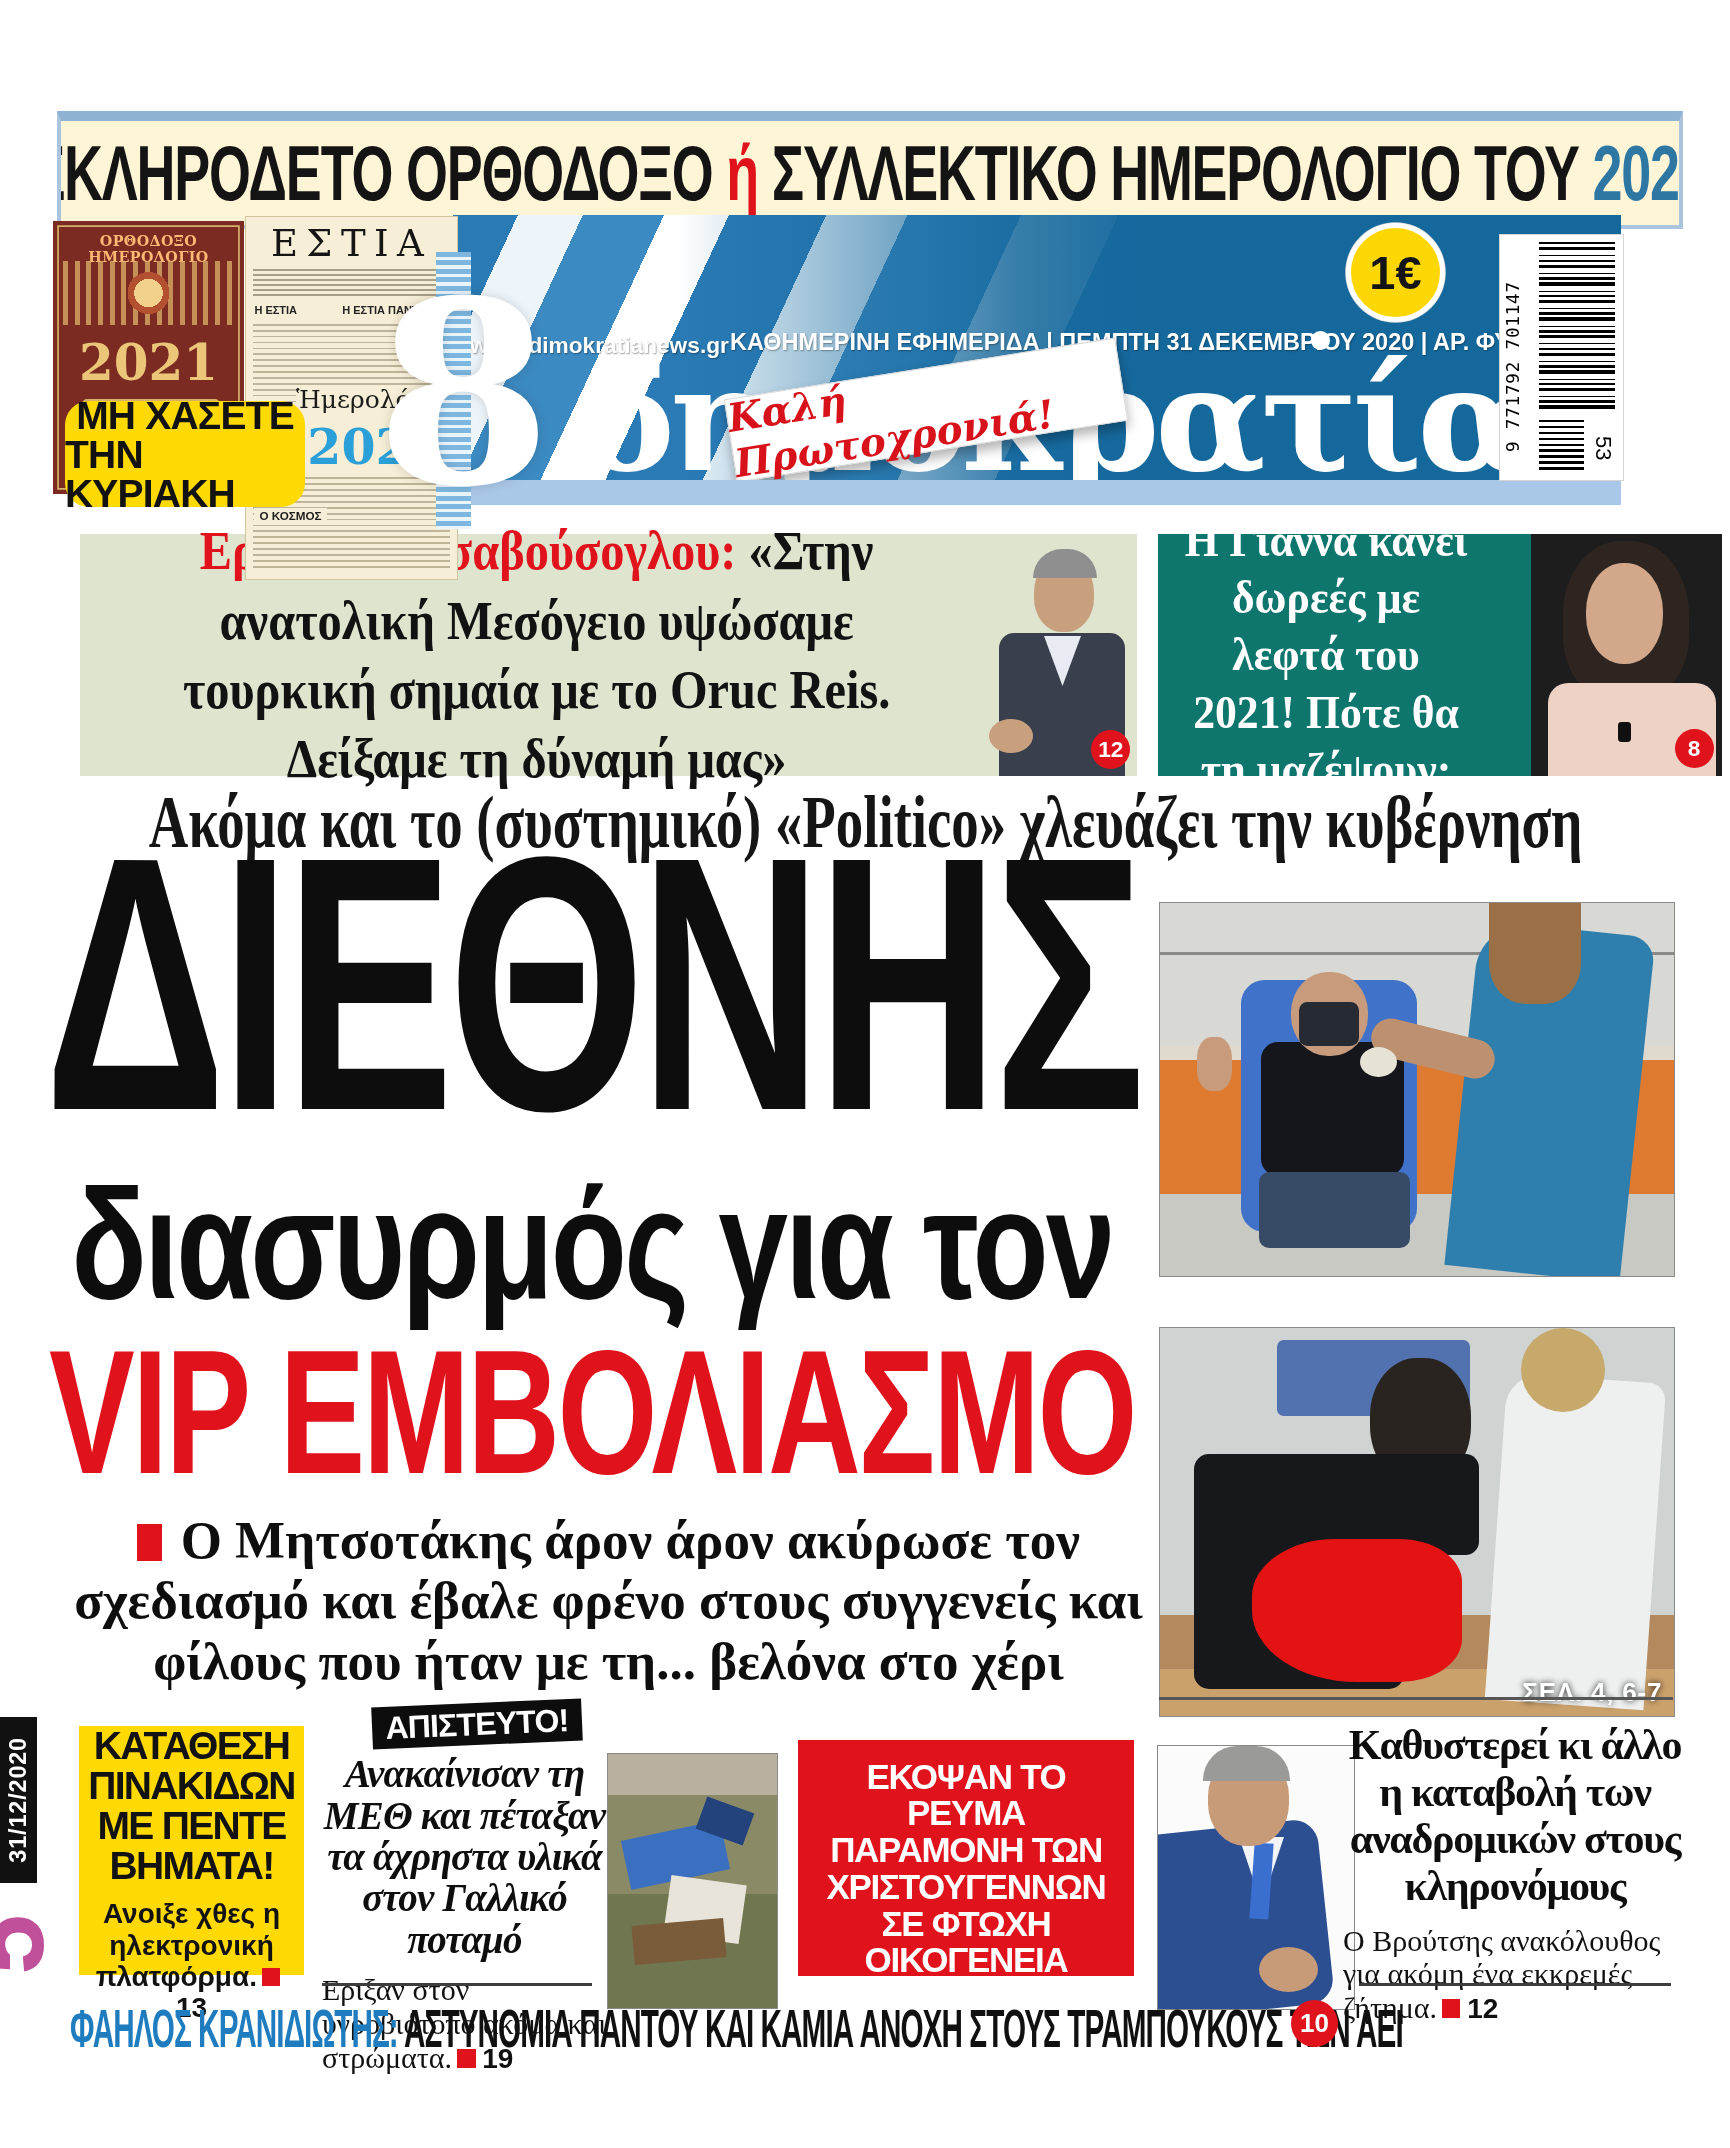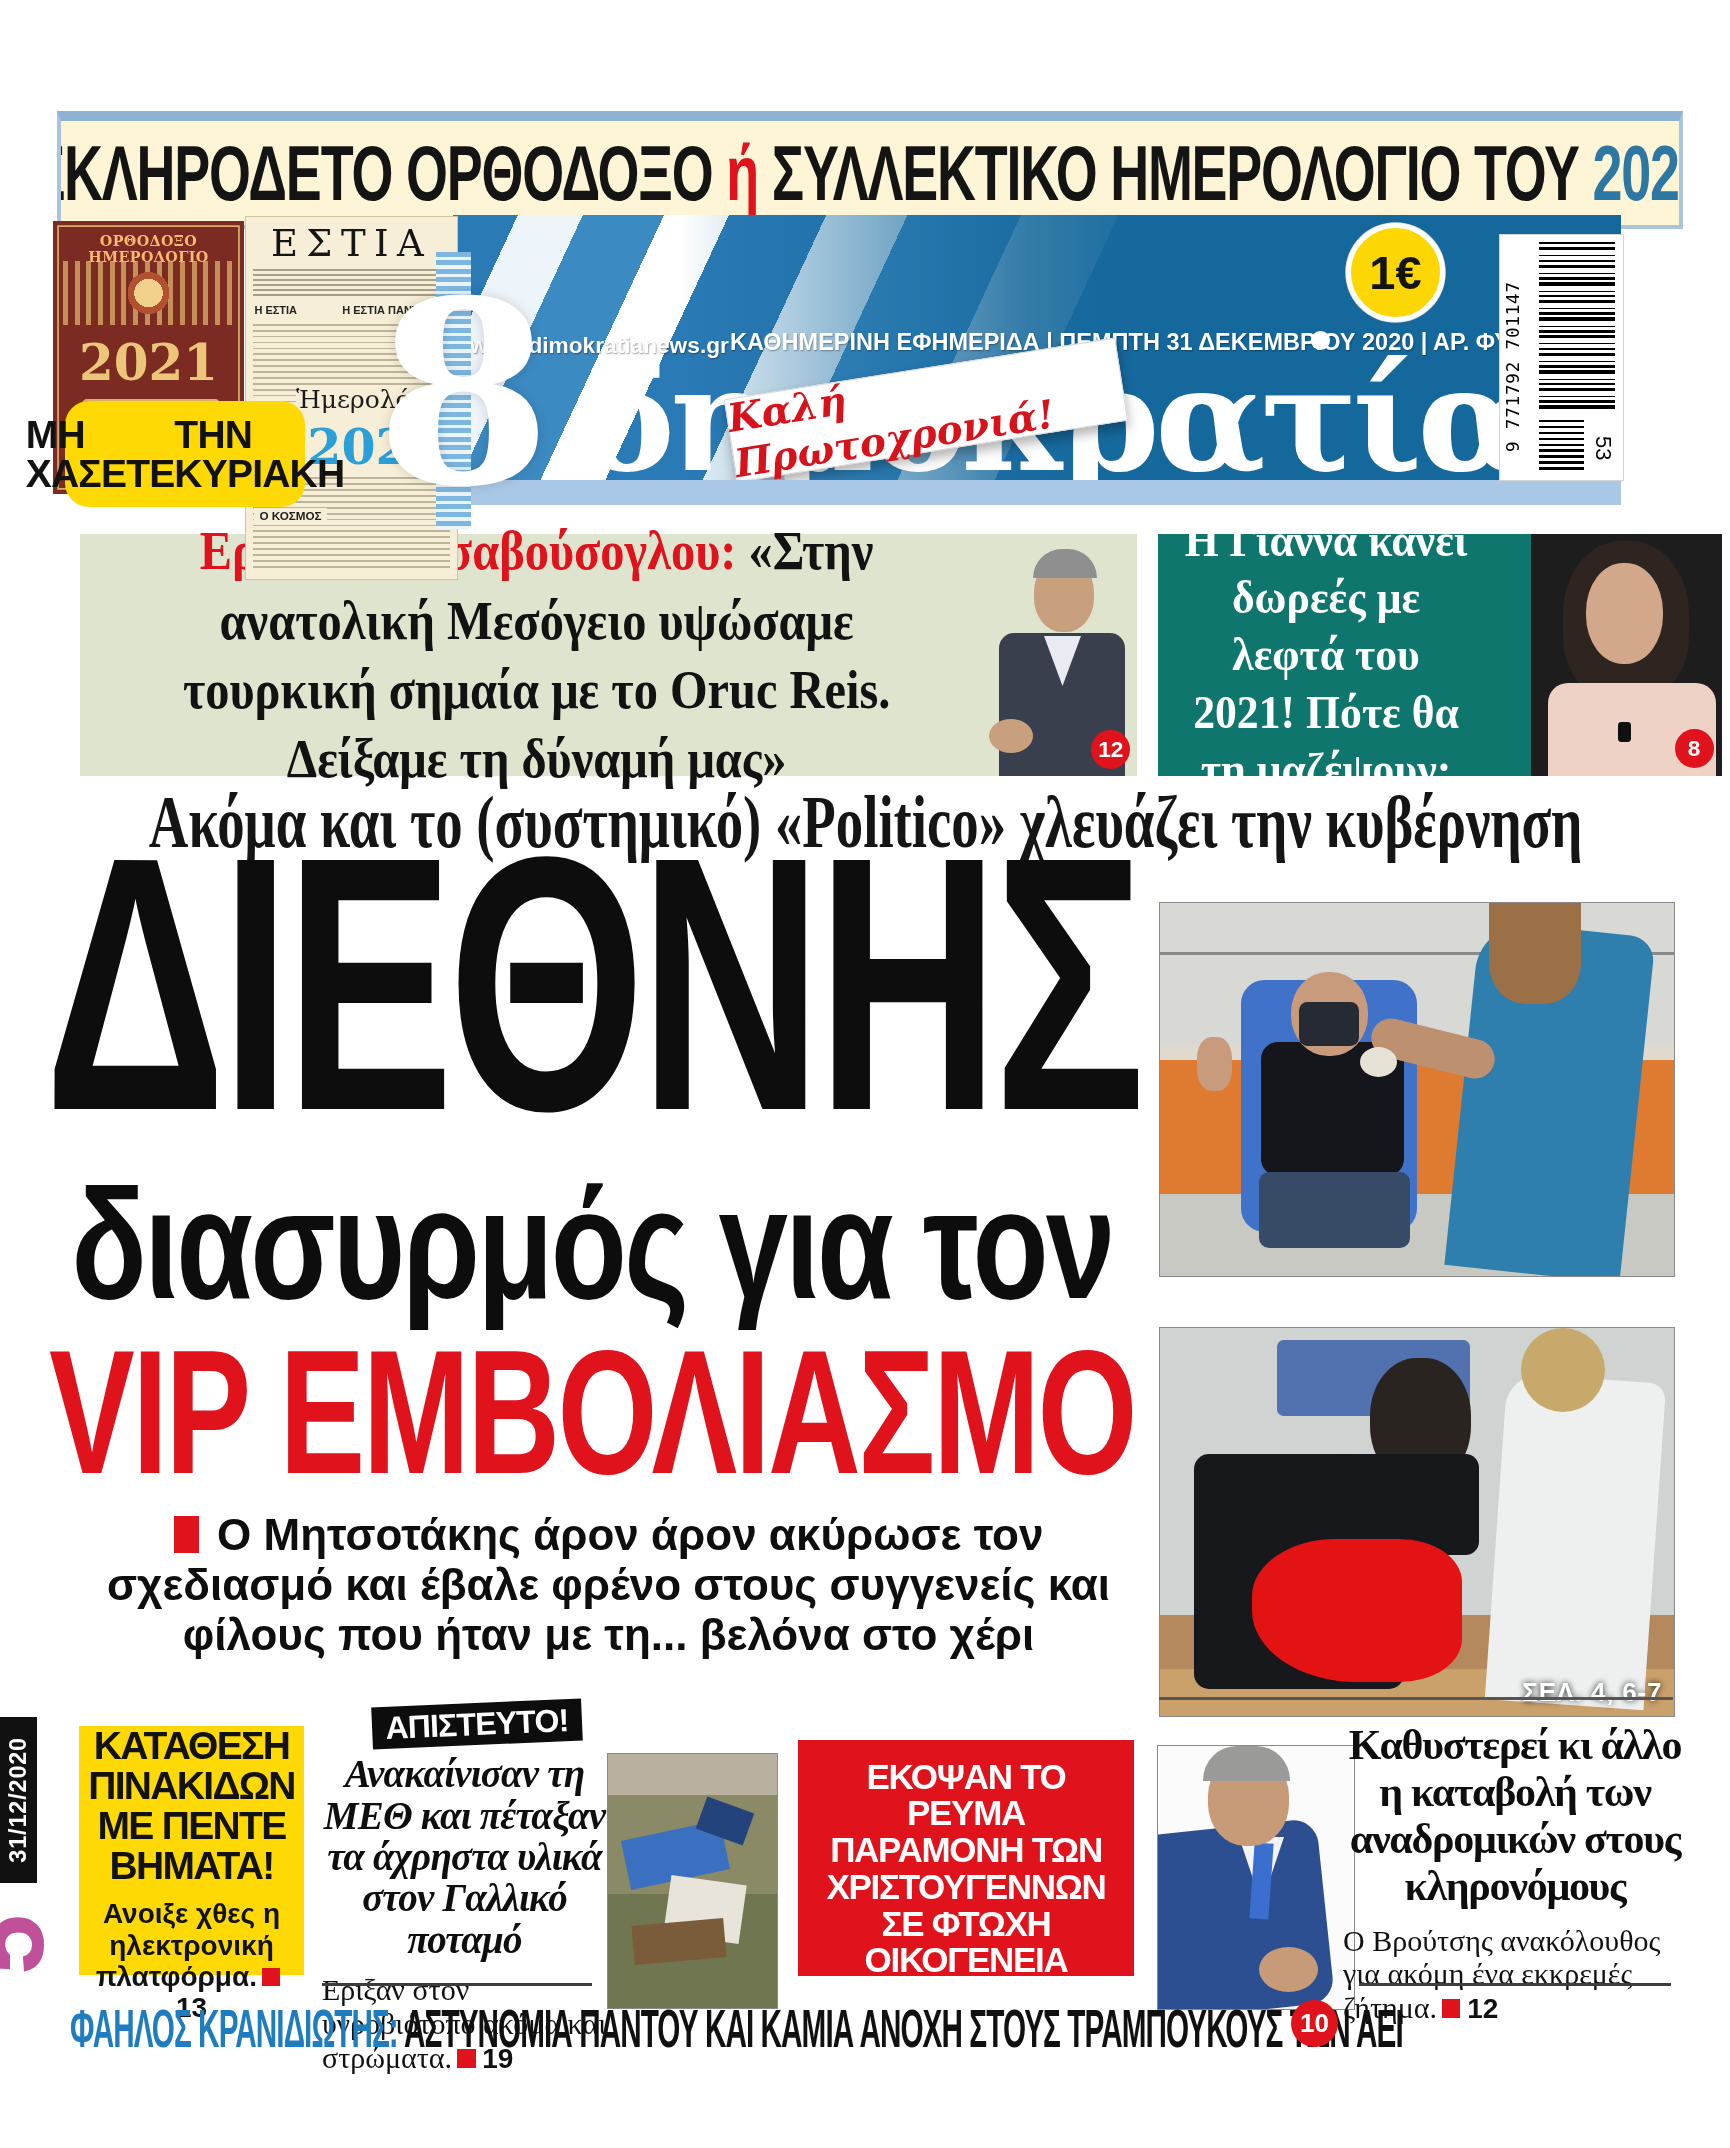--- a/index.html
+++ b/index.html
@@ -66,21 +66,21 @@
   .estia-imer{position:absolute;left:50px;top:168px;width:159px;text-align:center;
     font-family:"DejaVu Serif",serif;font-size:25px;color:#1c1c1c;background:#f6eed6;}
   .estia-year{position:absolute;left:50px;top:201px;width:159px;text-align:center;
     font-family:"DejaVu Serif",serif;font-weight:700;font-size:49px;color:#2a9fd8;background:#f6eed6;}
   .estia-kosmos{position:absolute;left:8.4px;bottom:55px;font-weight:700;font-size:11.7px;color:#1c1c1c;background:#f6eed6;padding:1.7px 5px;}
   .pages-edge{left:436px;top:252px;width:35px;height:277px;z-index:4;
     background:repeating-linear-gradient(180deg,#7db7e0 0 5px,#eaf4fb 5px 8.4px);}
   .big8{left:376px;top:267px;z-index:7;color:#fff;font-family:"DejaVu Serif",serif;font-weight:700;
     font-size:252px;line-height:1;text-shadow:0 0 11.7px rgba(0,0,0,.15);}
   .dont-miss{left:65px;top:401px;width:240px;height:106px;background:#ffd903;z-index:6;
-    display:flex;flex-direction:row;align-items:center;justify-content:center;border-radius:24px;}
+    display:flex;flex-direction:column;align-items:center;justify-content:center;border-radius:24px;}
   .dont-miss span{font-weight:700;font-size:39px;line-height:1.0;letter-spacing:-0.8px;color:#121212;}
 
   
   .teaser-green{left:80px;top:534px;width:1057px;height:242px;background:#dfe4cf;}
   .tg-text{position:absolute;left:6.7px;right:151px;top:0;bottom:0;display:flex;align-items:center;justify-content:center;}
   .tg-inner{transform:scaleX(.88);transform-origin:center;font-family:"Liberation Serif",serif;
     font-weight:700;font-size:55px;line-height:1.26;text-align:center;color:#121212;}
   .tg-red{color:#e0131c}
   .photo-cavusoglu{position:absolute;right:0;top:0;width:153px;height:100%;overflow:hidden;}
   .cav-suit{position:absolute;left:15px;top:99px;width:126px;height:151px;background:#3a3f4e;border-radius:15px 15px 0 0;}
@@ -107,22 +107,22 @@
     font-family:"Liberation Serif",serif;font-weight:600;font-size:74px;color:#151515;}
   .kicker-inner b{font-weight:900;}
 
   
   .h1{left:592px;top:839px;transform:translateX(-50%) scaleX(.70);transform-origin:center top;
     white-space:nowrap;font-weight:700;font-size:362px;line-height:.80;letter-spacing:-8.4px;color:#0d0d0d;}
   .h2{left:592px;top:1173px;transform:translateX(-50%) scaleX(.80);transform-origin:center top;
     white-space:nowrap;font-weight:700;font-size:156px;line-height:.92;letter-spacing:-3.4px;color:#0d0d0d;}
   .h3{left:592px;top:1332px;transform:translateX(-50%) scaleX(.73);transform-origin:center top;
     white-space:nowrap;font-weight:700;font-size:176px;line-height:.92;letter-spacing:-3.4px;color:#e0131c;}
-  .deck{left:63px;top:1510px;width:1091px;text-align:center;font-family:Liberation Sans, sans-serif;
-    font-weight:600;font-size:44px;line-height:1.14;color:#0e0e0e;}
+  .deck{left:63px;top:1510px;width:1091px;text-align:center;font-family:Liberation Serif, serif;
+    font-weight:600;font-size:53px;line-height:1.14;color:#0e0e0e;}
   .deck-bullet{display:inline-block;width:25px;height:37px;background:#e0131c;margin-right:18.5px;vertical-align:-3.4px;}
 
   
   .photo-frame{border:0.8px solid #8a8a8a;overflow:hidden;margin-top:27px;}
   .ph-top{left:1159px;top:875px;width:514px;height:373px;
     background:linear-gradient(180deg,#d8d8d4 0 38%,#e0d9ce 38% 42%,#df7b30 42% 78%,#c9c9c3 78%);}
   .lightstring{position:absolute;left:0;top:49px;width:100%;height:2.5px;background:rgba(60,60,60,.5);}
   .vx-chair{position:absolute;left:81px;top:77px;width:176px;height:252px;background:#3f72c8;border-radius:23.5px;}
   .vx-body{position:absolute;left:101px;top:139px;width:143px;height:134px;background:#14161c;border-radius:17px;}
   .vx-jeans{position:absolute;left:99px;top:269px;width:151px;height:76px;background:#374a66;border-radius:10px;}

